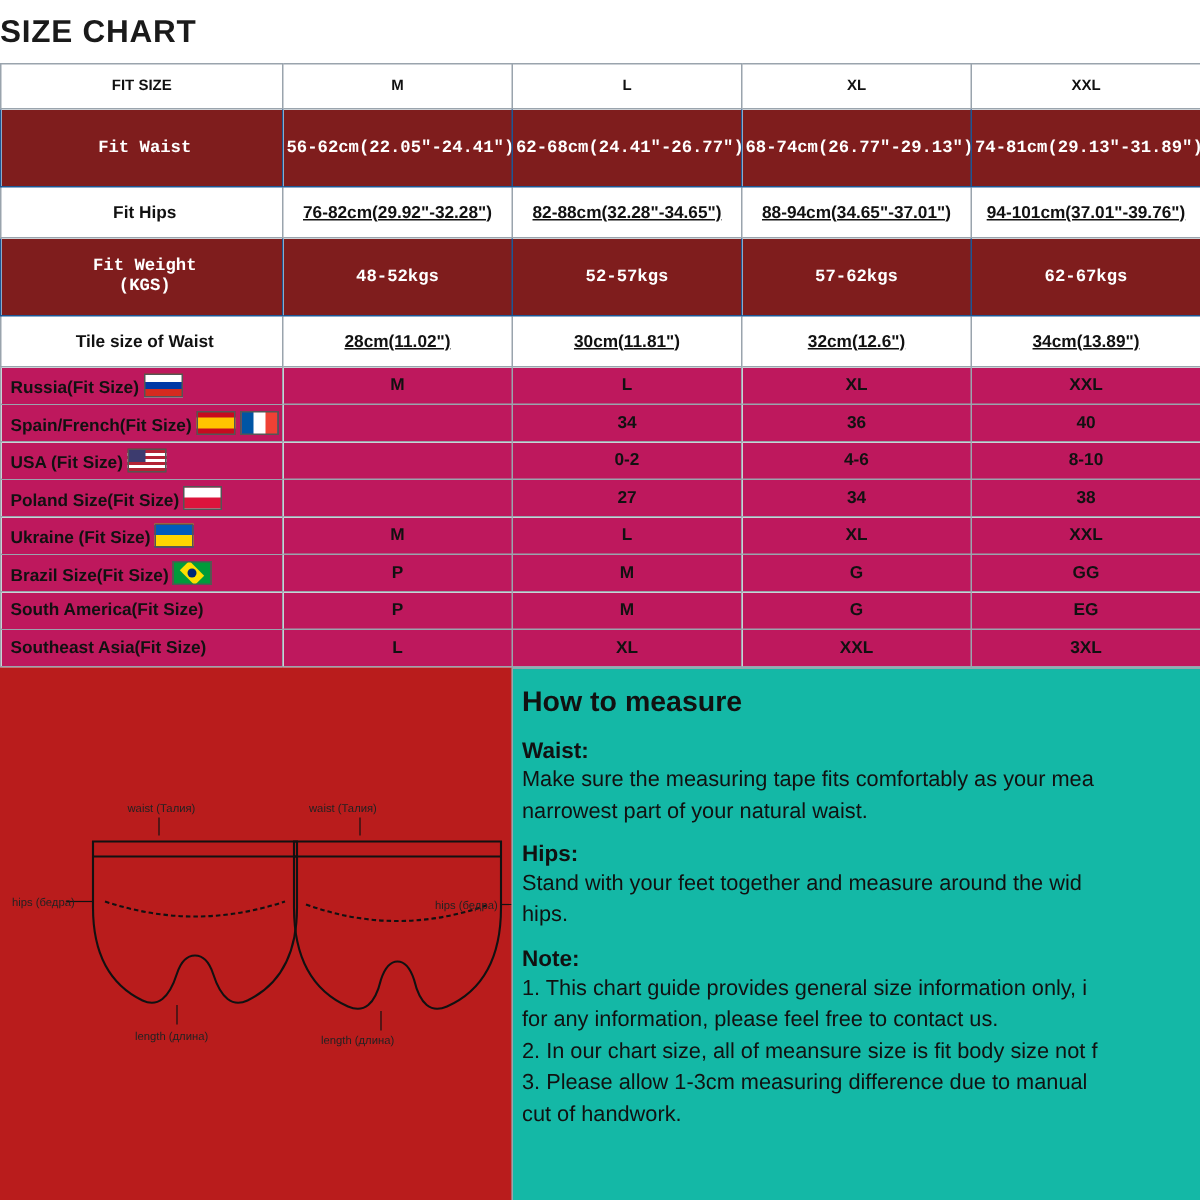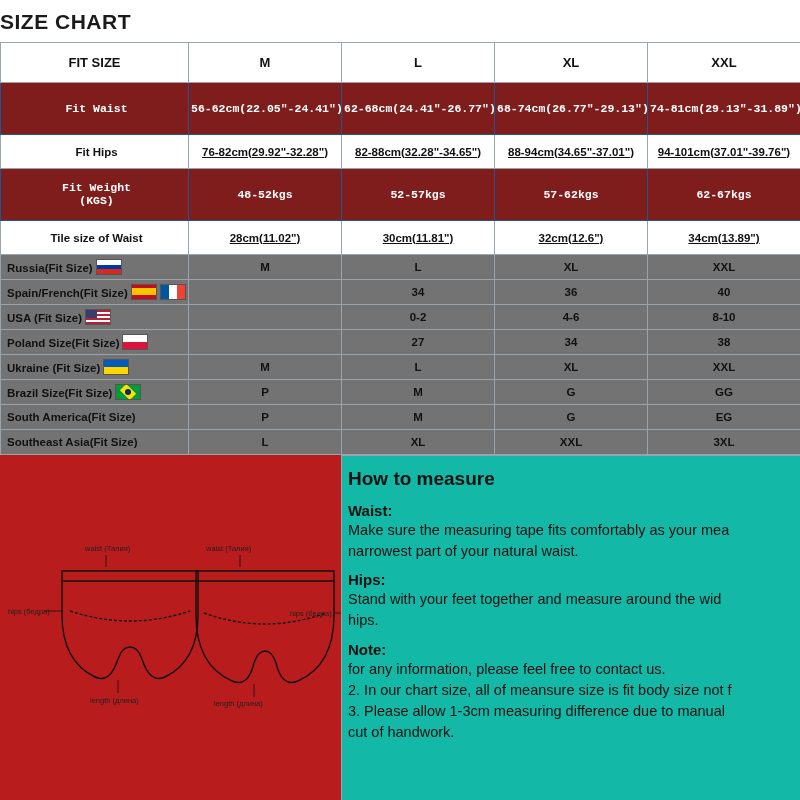--- a/index.html
+++ b/index.html
@@ -42,39 +42,39 @@
     overflow: hidden;
   }
   col.c0 { width: 188px; }
   col.c1 { width: 153px; }
   col.c2 { width: 153px; }
   col.c3 { width: 153px; }
   col.c4 { width: 153px; }
 
   tr.header-row td {
     background: #ffffff;
-    font-size: 13px;
-    font-weight: bold;
-    height: 40px;
+    font-size: 10px;
+    font-weight: bold;
+    height: 30px;
   }
   tr.blue td {
     background: #7f1d1d;
     color: #ffffff;
     border-color: #1c5694;
     height: 52px;
     font-family: Liberation Mono, monospace;
   }
   tr.blue td.label { text-align: center; }
   tr.white td {
     background: #ffffff;
     height: 34px;
     text-decoration: underline;
   }
   tr.lightblue td {
-    background: #737373;
+    background: #be185d;
     height: 25px;
   }
   tr.lightblue td.label,
   tr.white td.label,
   tr.blue td.label {
     text-align: left;
     padding-left: 6px;
     position: relative;
   }
   td.label .labeltext { display: inline-block; }
@@ -322,20 +322,21 @@
 
     <div class="howto">
       <h2>How to measure</h2>
       <h3>Waist:</h3>
       <p>Make sure the measuring tape fits comfortably as your mea</p>
       <p>narrowest part of your natural waist.</p>
       <h3>Hips:</h3>
       <p>Stand with your feet together and measure around the wid</p>
       <p>hips.</p>
       <h3>Note:</h3>
+      <p>1. This chart guide provides general size information only, i</p>
       <p>for any information, please feel free to contact us.</p>
       <p>2. In our chart size, all of meansure size is fit body size not f</p>
       <p>3. Please allow 1-3cm measuring difference due to manual</p>
       <p>cut of handwork.</p>
     </div>
 
   </div>
 </div>
 
 </body></html>

